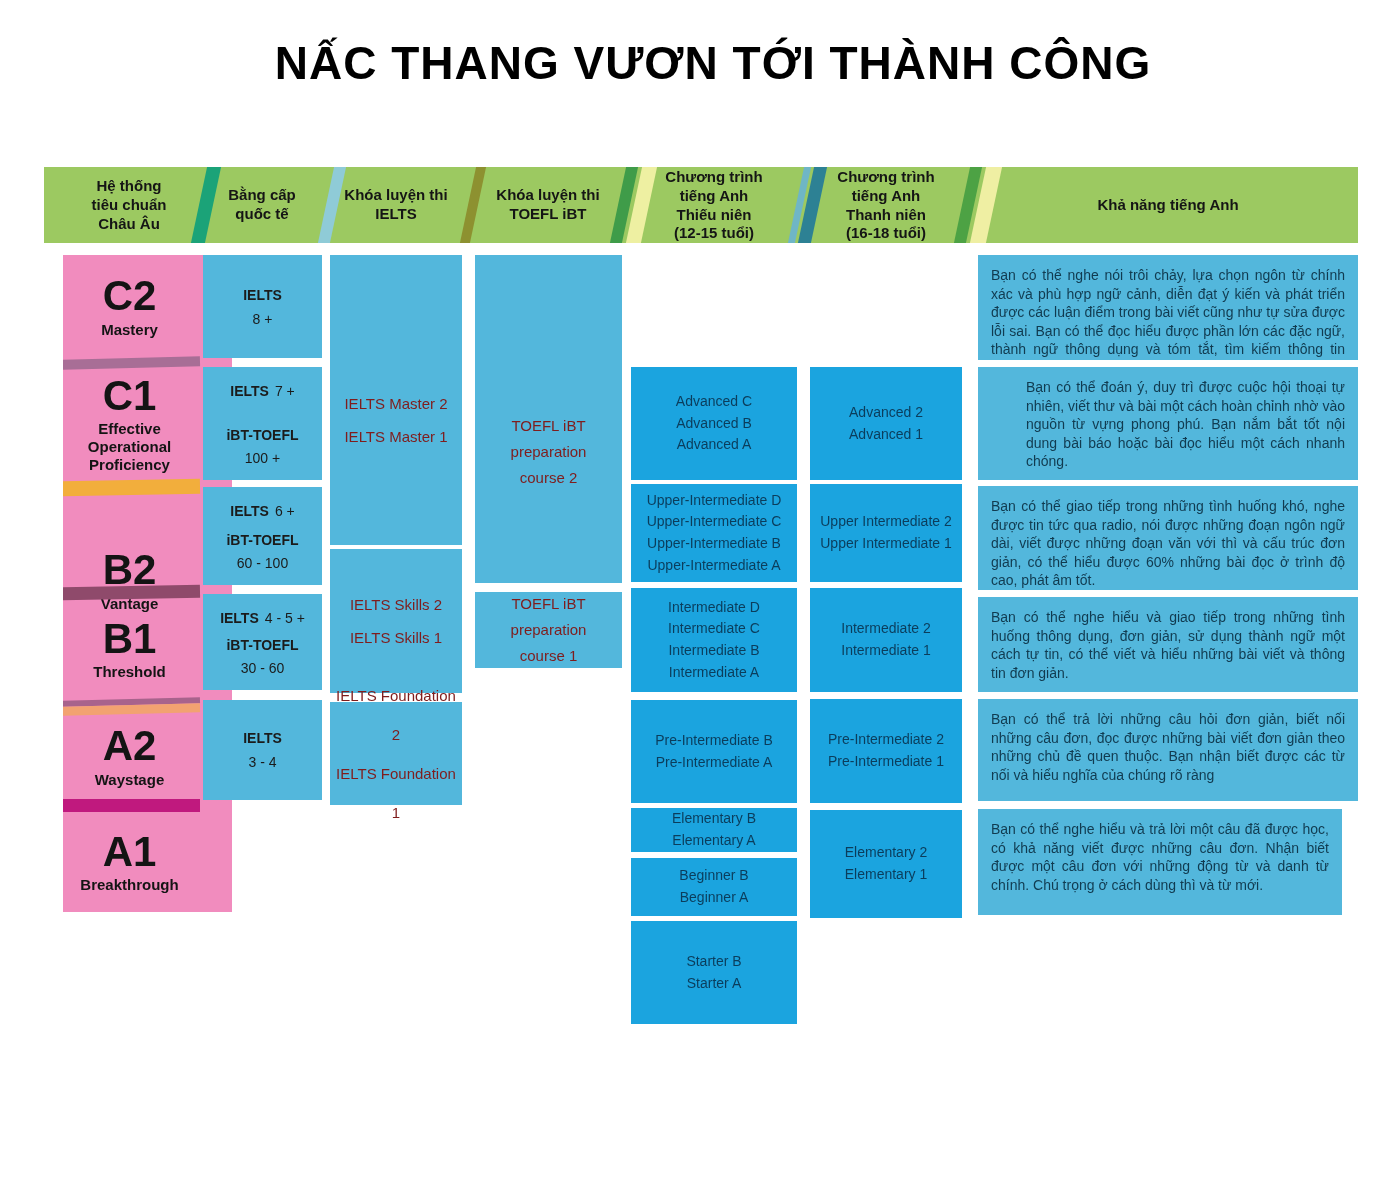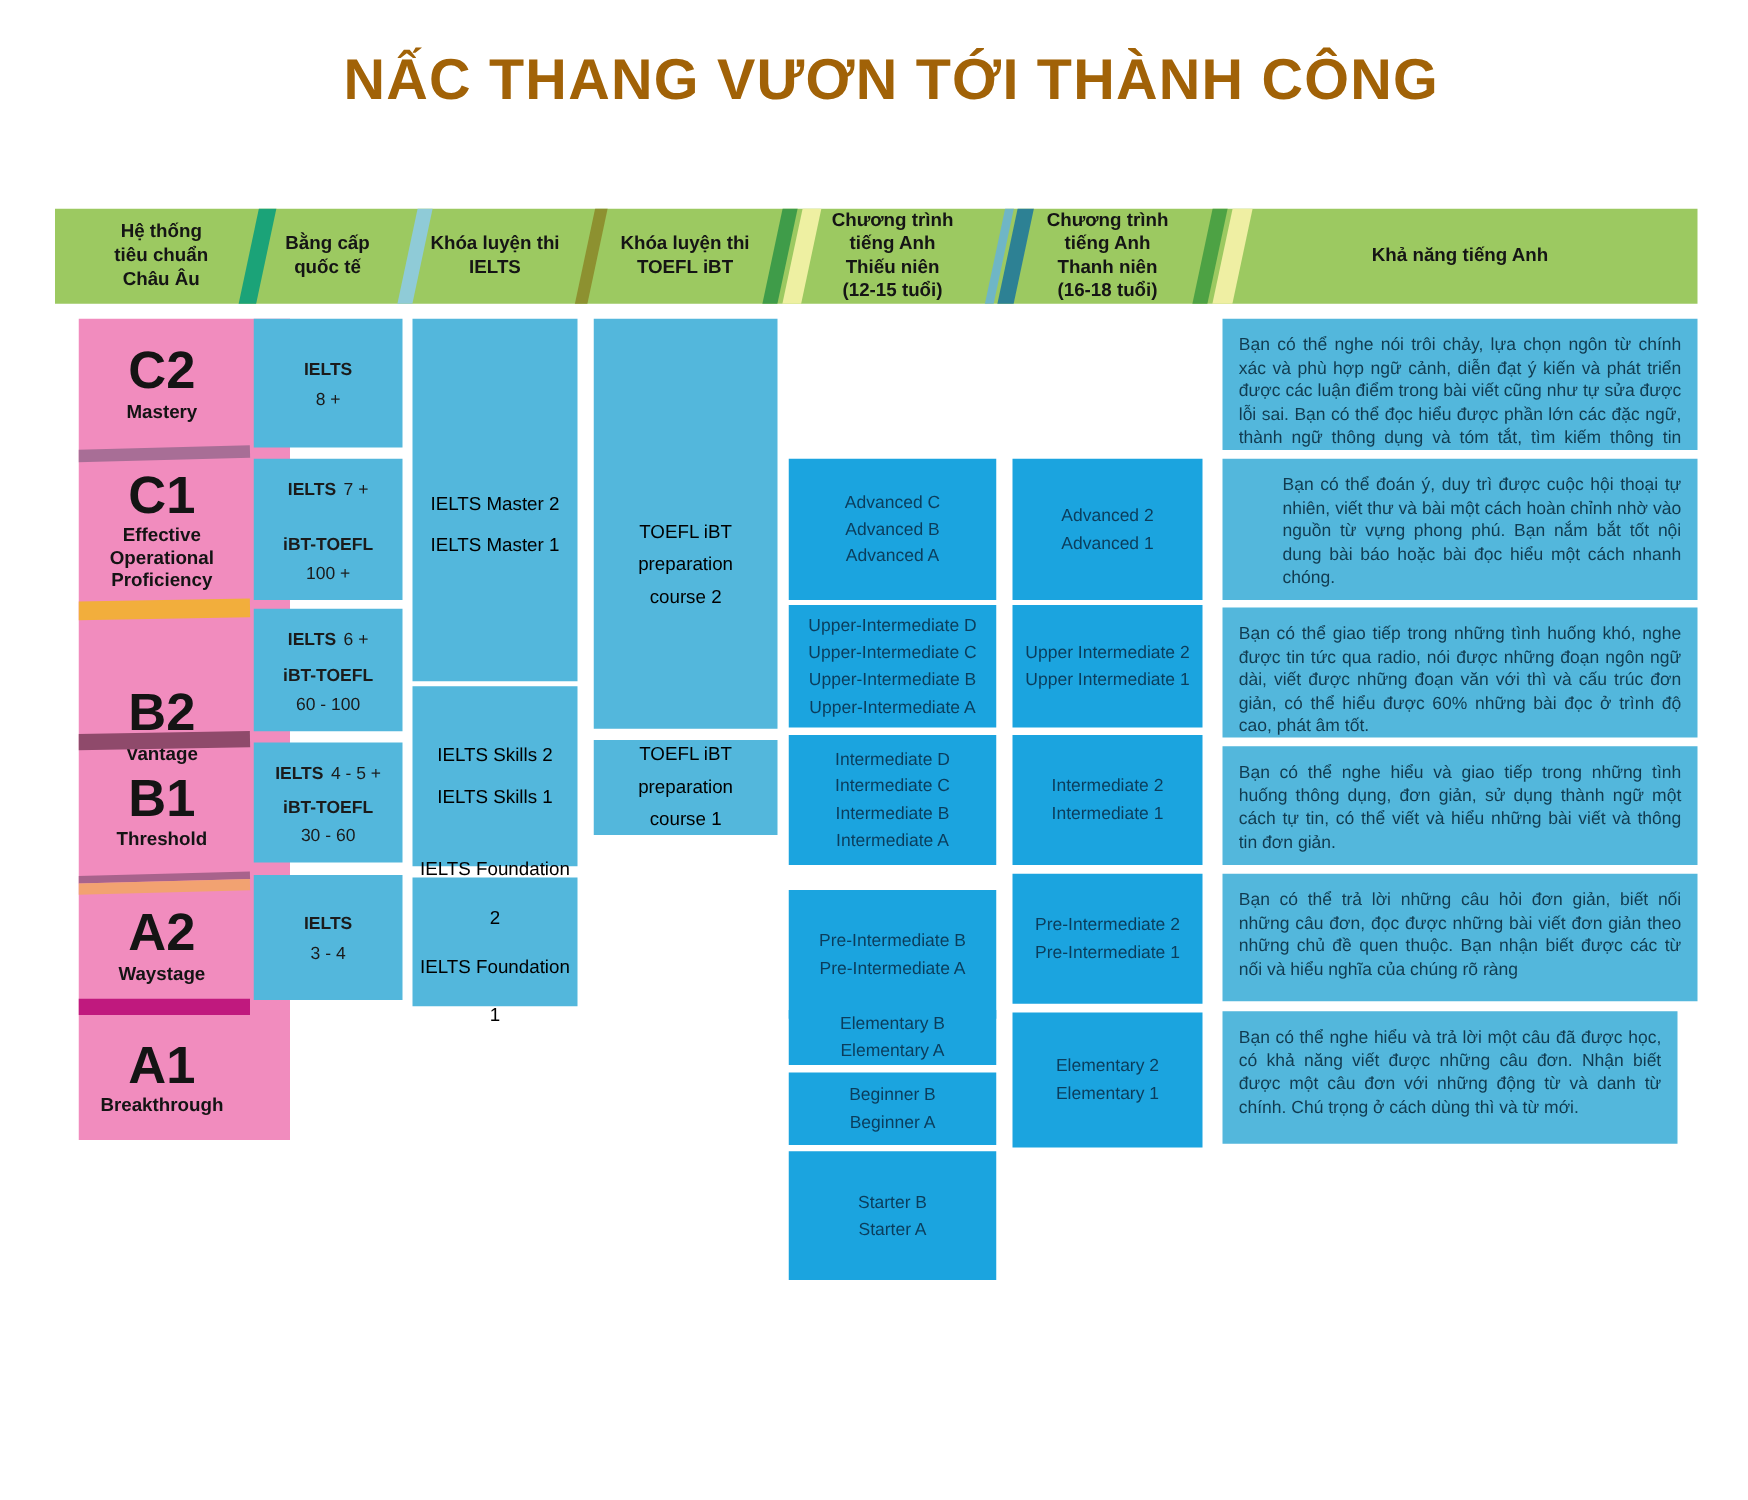--- a/index.html
+++ b/index.html
@@ -3,35 +3,35 @@
 <meta charset="utf-8">
 <style>
   html,body{margin:0;padding:0;background:#ffffff;}
   .canvas{
     position:relative;width:1398px;height:1200px;background:#ffffff;
     font-family:"Liberation Sans","DejaVu Sans",sans-serif;color:#111;
     overflow:hidden;
   }
   .title{
     position:absolute;left:0;right:0;top:36px;text-align:center;
-    font-size:46px;font-weight:700;color:#a16207;letter-spacing:1px;margin-left:28px;
+    font-size:46px;font-weight:700;color:#000000;letter-spacing:1px;margin-left:28px;
   }
   
   .header{
     position:absolute;left:44px;top:167px;width:1314px;height:76px;
     background:#9CC961;overflow:hidden;
   }
   .hlabel{
     position:absolute;top:50%;transform:translateY(-50%);
     text-align:center;font-size:15px;font-weight:700;line-height:1.25;
     white-space:pre-line;color:#151515;
   }
   .hdiv{position:absolute;top:-10px;bottom:-10px;transform:skewX(-12deg);}
   
-  .box{position:absolute;background:#53B7DC;color:#000000;}
+  .box{position:absolute;background:#53B7DC;color:#7f1d1d;}
   .vivid{background:#1BA4DF;color:#0B3D5C;}
   .centered{display:flex;flex-direction:column;align-items:center;justify-content:center;text-align:center;}
   .prelines{white-space:pre-line;}
   
   .cefr-col{position:absolute;left:63px;top:255px;width:133px;height:657px;background:#F18CBE;overflow:hidden;padding-left:36px;}
   .cefr-block{position:absolute;left:0;width:133px;display:flex;flex-direction:column;align-items:center;justify-content:center;text-align:center;color:#141414;}
   .cefr-code{font-size:42px;font-weight:700;line-height:1.05;}
   .cefr-name{font-size:15px;font-weight:700;line-height:1.2;white-space:pre-line;margin-top:2px;}
   .ldiv{position:absolute;left:-4px;width:141px;}
   
@@ -174,21 +174,21 @@
 Advanced B
 Advanced A</div>
   <div class="box vivid centered prog prelines" style="left:631px;top:484px;width:166px;height:98px;">Upper-Intermediate D
 Upper-Intermediate C
 Upper-Intermediate B
 Upper-Intermediate A</div>
   <div class="box vivid centered prog prelines" style="left:631px;top:588px;width:166px;height:104px;">Intermediate D
 Intermediate C
 Intermediate B
 Intermediate A</div>
-  <div class="box vivid centered prog prelines" style="left:631px;top:700px;width:166px;height:103px;margin-top:12px;">Pre-Intermediate B
+  <div class="box vivid centered prog prelines" style="left:631px;top:700px;width:166px;height:103px;">Pre-Intermediate B
 Pre-Intermediate A</div>
   <div class="box vivid centered prog prelines" style="left:631px;top:808px;width:166px;height:44px;">Elementary B
 Elementary A</div>
   <div class="box vivid centered prog prelines" style="left:631px;top:858px;width:166px;height:58px;">Beginner B
 Beginner A</div>
   <div class="box vivid centered prog prelines" style="left:631px;top:921px;width:166px;height:103px;">Starter B
 Starter A</div>
 
   <div class="box vivid centered prog prelines" style="left:810px;top:367px;width:152px;height:113px;">Advanced 2
 Advanced 1</div>

